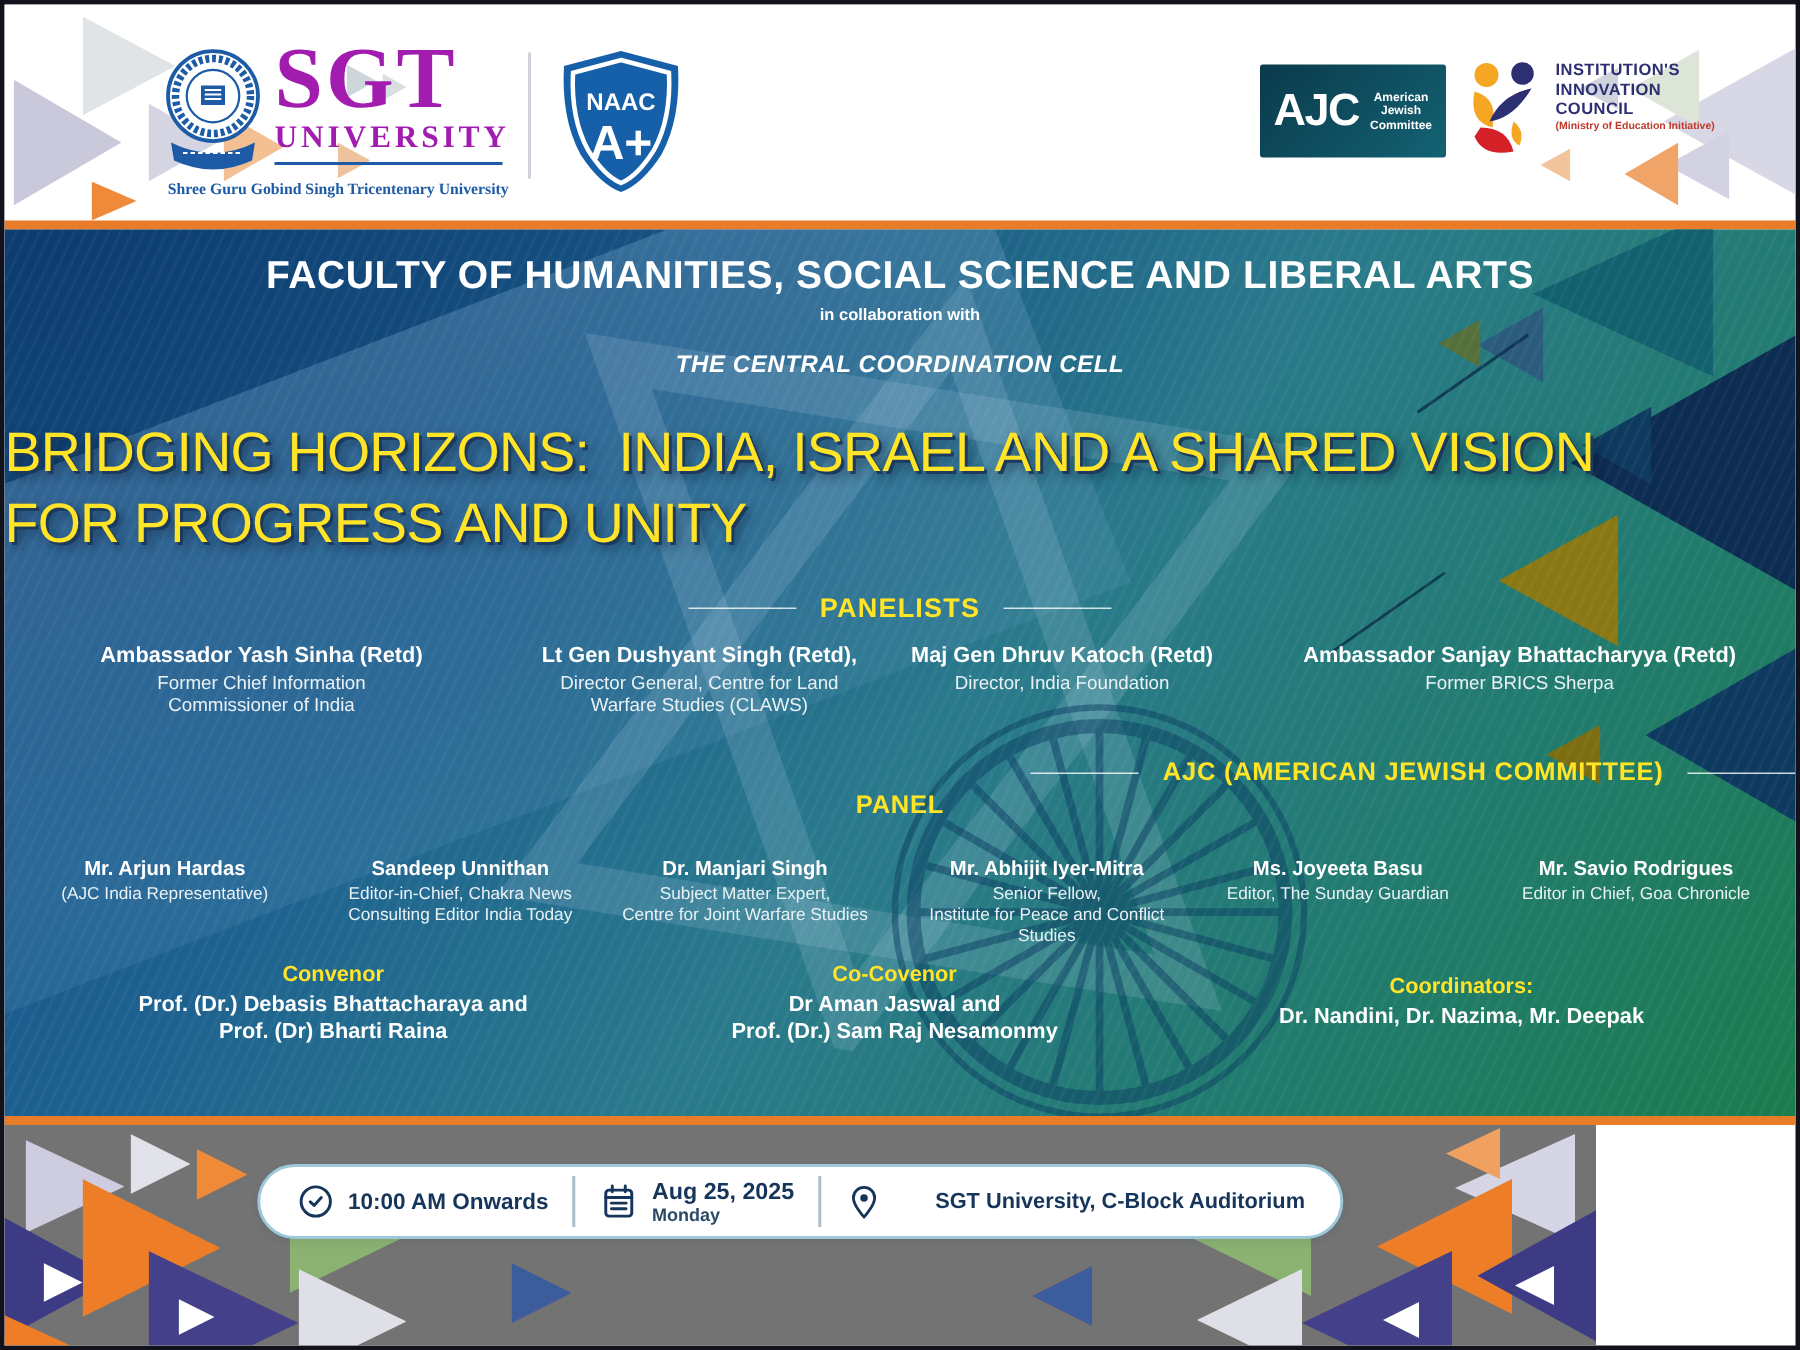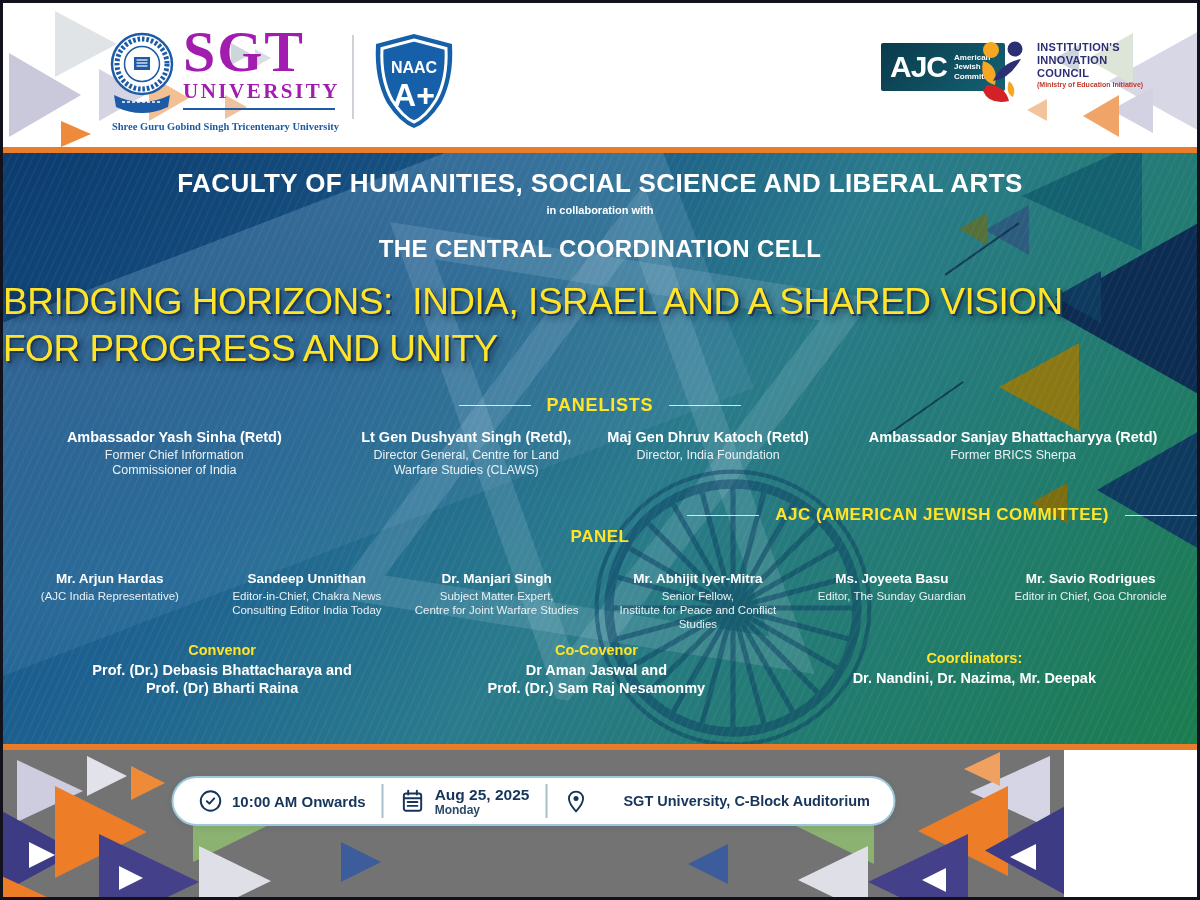--- a/index.html
+++ b/index.html
@@ -18,23 +18,23 @@
   .hdr { position:absolute; left:0; top:0; width:1194px; height:144px; background:#fff; overflow:hidden; }
   .sgt-seal { position:absolute; left:103px; top:28px; }
   .sgt-word { position:absolute; left:180px; top:22px; color:#a21caf; font-family:"Liberation Serif", serif; }
   .sgt-name { font-size:58px; font-weight:bold; line-height:54px; letter-spacing:2px; }
   .sgt-univ { font-size:21px; font-weight:bold; letter-spacing:2.5px; margin-top:0px; }
   .sgt-rule { width:152px; height:2px; background:#1d5ba6; margin-top:4px; }
   .sgt-tag { position:absolute; left:100px; top:118px; width:245px; text-align:center;
              font-family:"Liberation Serif", serif; font-weight:bold; font-size:10.5px; color:#1d5ba6; }
   .hdr-div { position:absolute; left:349px; top:32px; width:2px; height:84px; background:#ccd2d8; }
   .naac { position:absolute; left:366px; top:28px; }
-  .ajc-box { position:absolute; left:878px; top:40px; width:124px; height:48px;
+  .ajc-box { position:absolute; left:837px; top:40px; width:124px; height:62px;
              background:linear-gradient(135deg,#0a3a4b,#136273); border-radius:2px;
-             display:flex; align-items:center; padding:0 9px; gap:7px; color:#fff; }
+             display:flex; align-items:center; padding:0 9px; gap:7px; color:#fff;text-align:center; }
   .ajc-abbr { font-size:30px; font-weight:bold; letter-spacing:-1px; }
   .ajc-name { font-size:8px; font-weight:bold; line-height:9.5px; }
   .iic { position:absolute; left:972px; top:38px; display:flex; gap:8px; align-items:flex-start; }
   .iic-text { font-size:11px; font-weight:bold; line-height:13px; color:#2d2f73; letter-spacing:.3px; }
   .iic-sub { font-size:7px; font-weight:bold; color:#c0392b; margin-top:1px; }
 
   
   .bar { position:absolute; left:0; width:1194px; height:6px; background:#e87c28; }
   .bar1 { top:144px; } .bar2 { top:741px; }
 
@@ -48,21 +48,21 @@
   .flag-band { position:absolute; left:-140px; top:70px; width:860px; height:330px;
           background:linear-gradient(rgba(128,176,211,.30), rgba(128,176,211,.12));
           transform:rotate(-21deg); }
   .star-svg { position:absolute; left:320px; top:30px; transform:rotate(9deg); }
   .chakra-svg { position:absolute; left:575px; top:300px; opacity:.5; }
   .content { position:absolute; inset:0; z-index:5; }
 
   .cline { position:absolute; left:0; width:100%; text-align:center; color:#fff; font-weight:bold; }
   .faculty { top:15px; font-size:26px; letter-spacing:.4px; }
   .collab  { top:51px; font-size:11px; }
-  .cell    { top:82px; font-size:24px; letter-spacing:.4px; }
+  .cell    { top:82px; font-size:16px; letter-spacing:.4px;font-style:italic; }
   .title   { position:absolute; top:125px; width:100%; text-align:left; color:#ffe428;
              font-weight:normal; font-size:37px; line-height:47px; letter-spacing:-.5px;
              text-shadow:2px 2px 0 #1c3a5e, 4px 4px 7px rgba(8,24,48,.6); }
   .sect-head { position:absolute; width:100%; display:flex; align-items:center; justify-content:center;
              gap:16px; color:#ffe428; font-weight:bold; }
   .rule { width:72px; height:1px; background:rgba(255,255,255,.8); }
   .panelists-head { top:242px; font-size:18px; letter-spacing:.8px; }
   .ajc-head { top:352px; font-size:17px; letter-spacing:.5px;justify-content:flex-end; }
   .ajc-head2 { position:absolute; top:374px; width:100%; text-align:center; color:#ffe428;
              font-weight:bold; font-size:17px; letter-spacing:.5px; }

